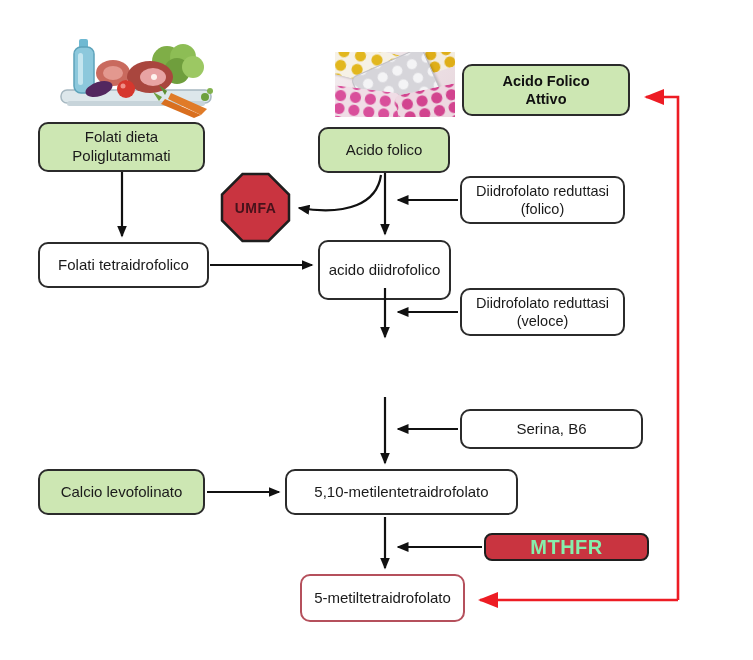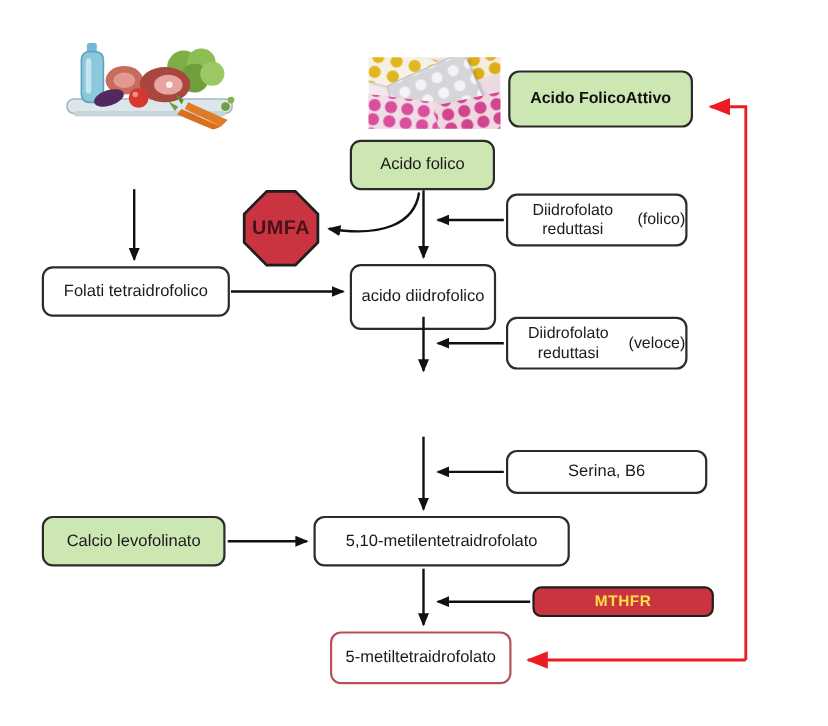--- a/index.html
+++ b/index.html
@@ -3,35 +3,35 @@
 <meta charset="utf-8">
 <style>
   html,body { margin:0; padding:0; background:#ffffff; }
   .canvas {
     position:relative; width:753px; height:660px; background:#ffffff;
     font-family:"Liberation Sans", sans-serif; overflow:hidden;
   }
   .layer { position:absolute; left:0; top:0; width:753px; height:660px; pointer-events:none; }
   .node {
     position:absolute; box-sizing:border-box;
-    display:flex; flex-direction:row; align-items:center; justify-content:center;
+    display:flex; flex-direction:column; align-items:center; justify-content:center;
     border:2px solid #2b2b2b; border-radius:10px; background:#ffffff;
     font-size:15px; color:#1a1a1a; text-align:center; line-height:1.25;
     z-index:2;
   }
   .green { background:#cde7b3; }
   .bold  { font-weight:bold; font-size:14.5px; color:#111; }
   .redbox { background:#c93440; border-radius:8px; border-color:#1e1e1e; }
-  .redbox .lbl { font-weight:bold; font-size:14px; color:#fde047; letter-spacing:.5px; }
+  .redbox .lbl { font-weight:bold; font-size:20px; color:#86efac; letter-spacing:.5px; }
   .metil { border-color:#b5505c; }
   .umfa-wrap { position:absolute; z-index:2; }
   .umfa-label {
     position:absolute; left:0; top:0; width:100%; height:100%;
     display:flex; align-items:center; justify-content:center;
-    font-size:18px; font-weight:bold; color:#46121b; letter-spacing:.5px;
+    font-size:14px; font-weight:bold; color:#46121b; letter-spacing:.5px;
   }
   .illus { position:absolute; z-index:1; overflow:hidden; }
   
   .pills-base { position:absolute; inset:0; background:linear-gradient(135deg,#f4eef0 0%,#ecdfe4 60%,#e7d6dc 100%); }
   .strip { position:absolute; border-radius:6px; }
   .yellow-strip {
     left:-6px; top:-4px; width:78px; height:34px; transform:rotate(14deg);
     background-color:#f6f1e6;
     background-image:radial-gradient(circle, #e2b71e 5px, rgba(226,183,30,0) 6px);
     background-size:17px 14px; background-position:4px 3px;
@@ -106,20 +106,24 @@
 
   <div class="illus" style="left:335px; top:52px; width:120px; height:65px;">
     <div class="pills-base"></div>
     <div class="strip yellow-strip"></div>
     <div class="strip yellow-strip2"></div>
     <div class="strip silver-blister"></div>
     <div class="strip pink-strip"></div>
     <div class="strip pink-strip2"></div>
   </div>
 
+  <div class="node green" style="left:38px; top:122px; width:167px; height:50px;">
+    <div>Folati dieta</div>
+    <div>Poliglutammati</div>
+  </div>
 
   <div class="node green" style="left:318px; top:127px; width:132px; height:46px;">
     <div>Acido folico</div>
   </div>
 
   <div class="node green" style="left:462px; top:64px; width:168px; height:52px; border-width:2.5px;">
     <div class="bold">Acido Folico</div>
     <div class="bold">Attivo</div>
   </div>
 

